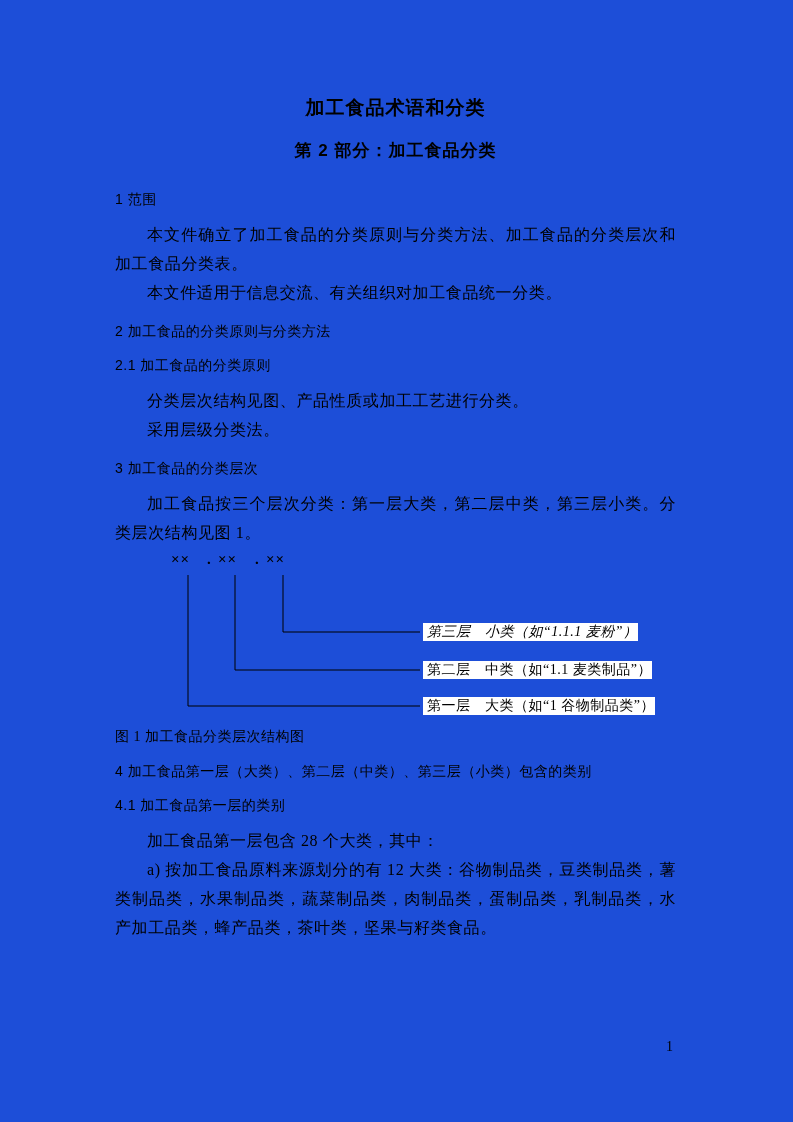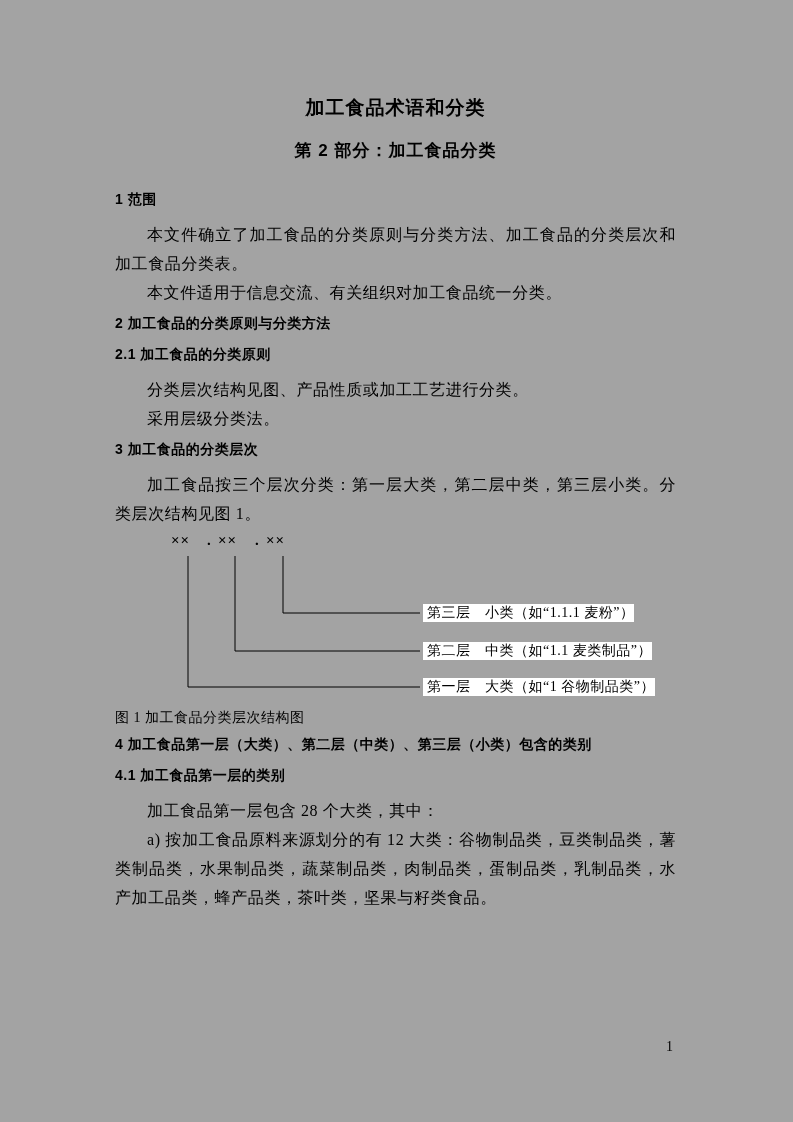--- a/index.html
+++ b/index.html
@@ -2,21 +2,21 @@
 <html><head>
 <meta charset="utf-8">
 <style>
   * { box-sizing: border-box; }
   html, body { margin: 0; padding: 0; background: #ffffff; }
 
   .page {
     position: relative;
     width: 793px;
     height: 1122px;
-    background: #a3a3a3;
+    background: #1d4ed8;
     color: #000000;
     padding: 95px 117px 0 115px;
     overflow: hidden;
     font-family: "Liberation Serif", "DejaVu Serif", serif;
     font-size: 14px;
   }
 
   .doc-title {
     font-family: "Liberation Sans", "DejaVu Sans", sans-serif;
     font-size: 19px;
@@ -33,23 +33,23 @@
     font-weight: bold;
     text-align: center;
     line-height: 24px;
     margin: 0 0 26px 0;
     letter-spacing: 1px;
   }
 
   .sec-heading {
     font-family: "Liberation Sans", "DejaVu Sans", sans-serif;
     font-size: 14px;
-    font-weight: bold;
+    font-weight: normal;
     line-height: 20px;
-    margin: 6px 0 11px 0;
+    margin: 14px 0 11px 0;
     letter-spacing: 0.5px;
   }
 
   .body-p {
     margin: 0;
     font-size: 16px;
     line-height: 29px;
     letter-spacing: 0.6px;
     text-indent: 2em;
     text-align: justify;
@@ -83,21 +83,21 @@
 
   .fig-label {
     position: absolute;
     font-size: 14px;
     line-height: 18px;
     letter-spacing: 0.5px;
     white-space: nowrap;
     background: #ffffff;
     padding-left: 4px;
   }
-  .l3 { left: 308px; top: 72px; }
+  .l3 { left: 308px; top: 72px; font-style: italic; }
   .l2 { left: 308px; top: 110px; }
   .l1 { left: 308px; top: 146px; }
 
   .fig-caption {
     margin: 6px 0 0 0;
     text-align: left;
     font-size: 14px;
     line-height: 20px;
     letter-spacing: 0.5px;
   }

